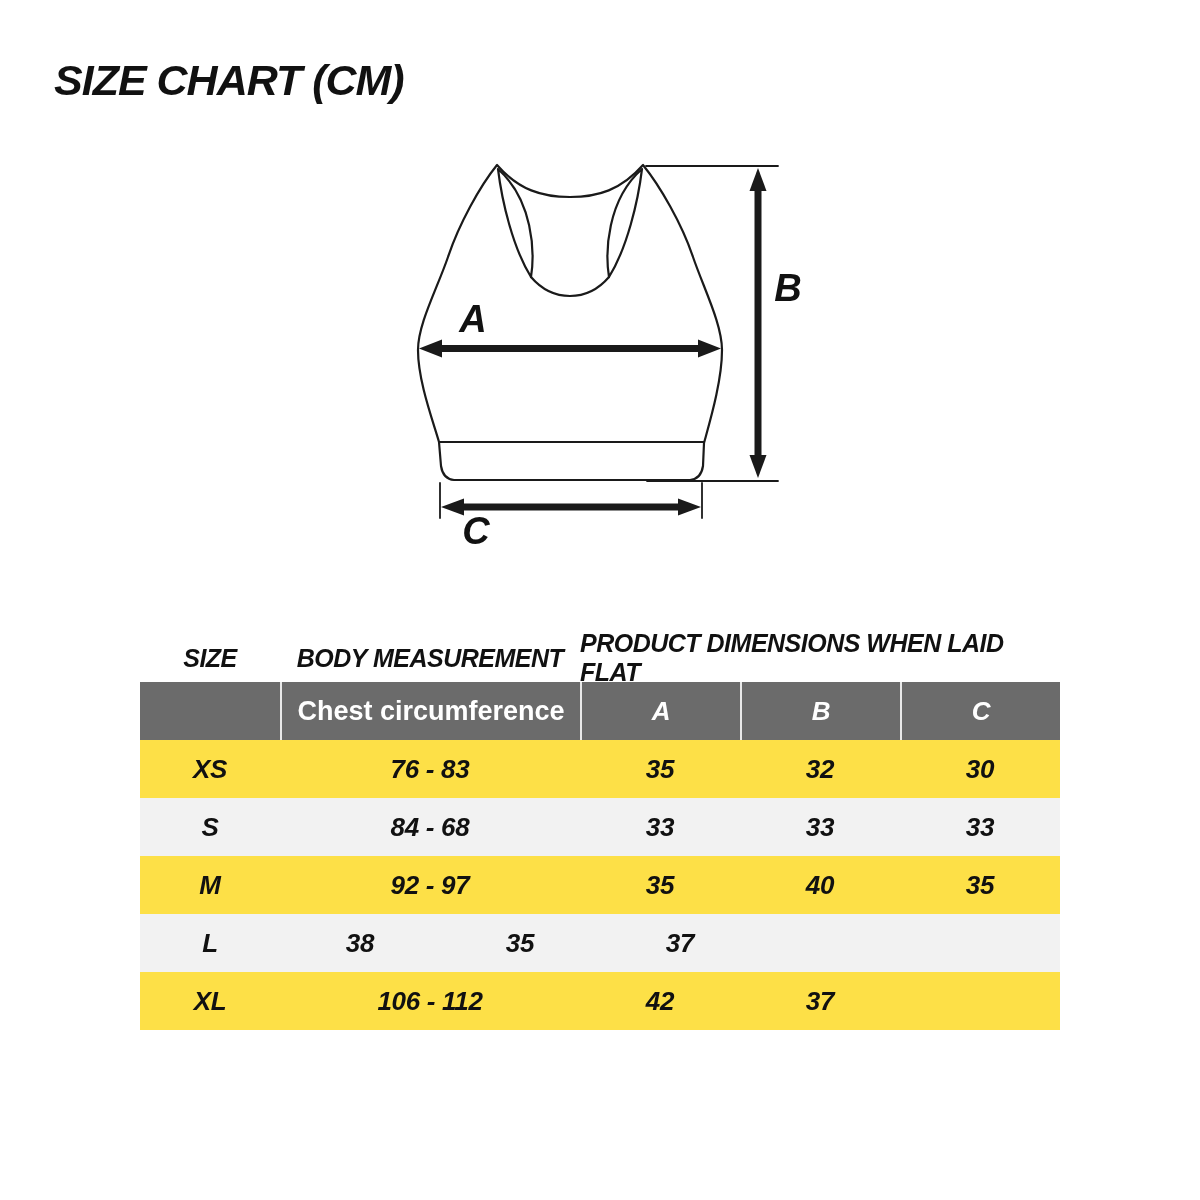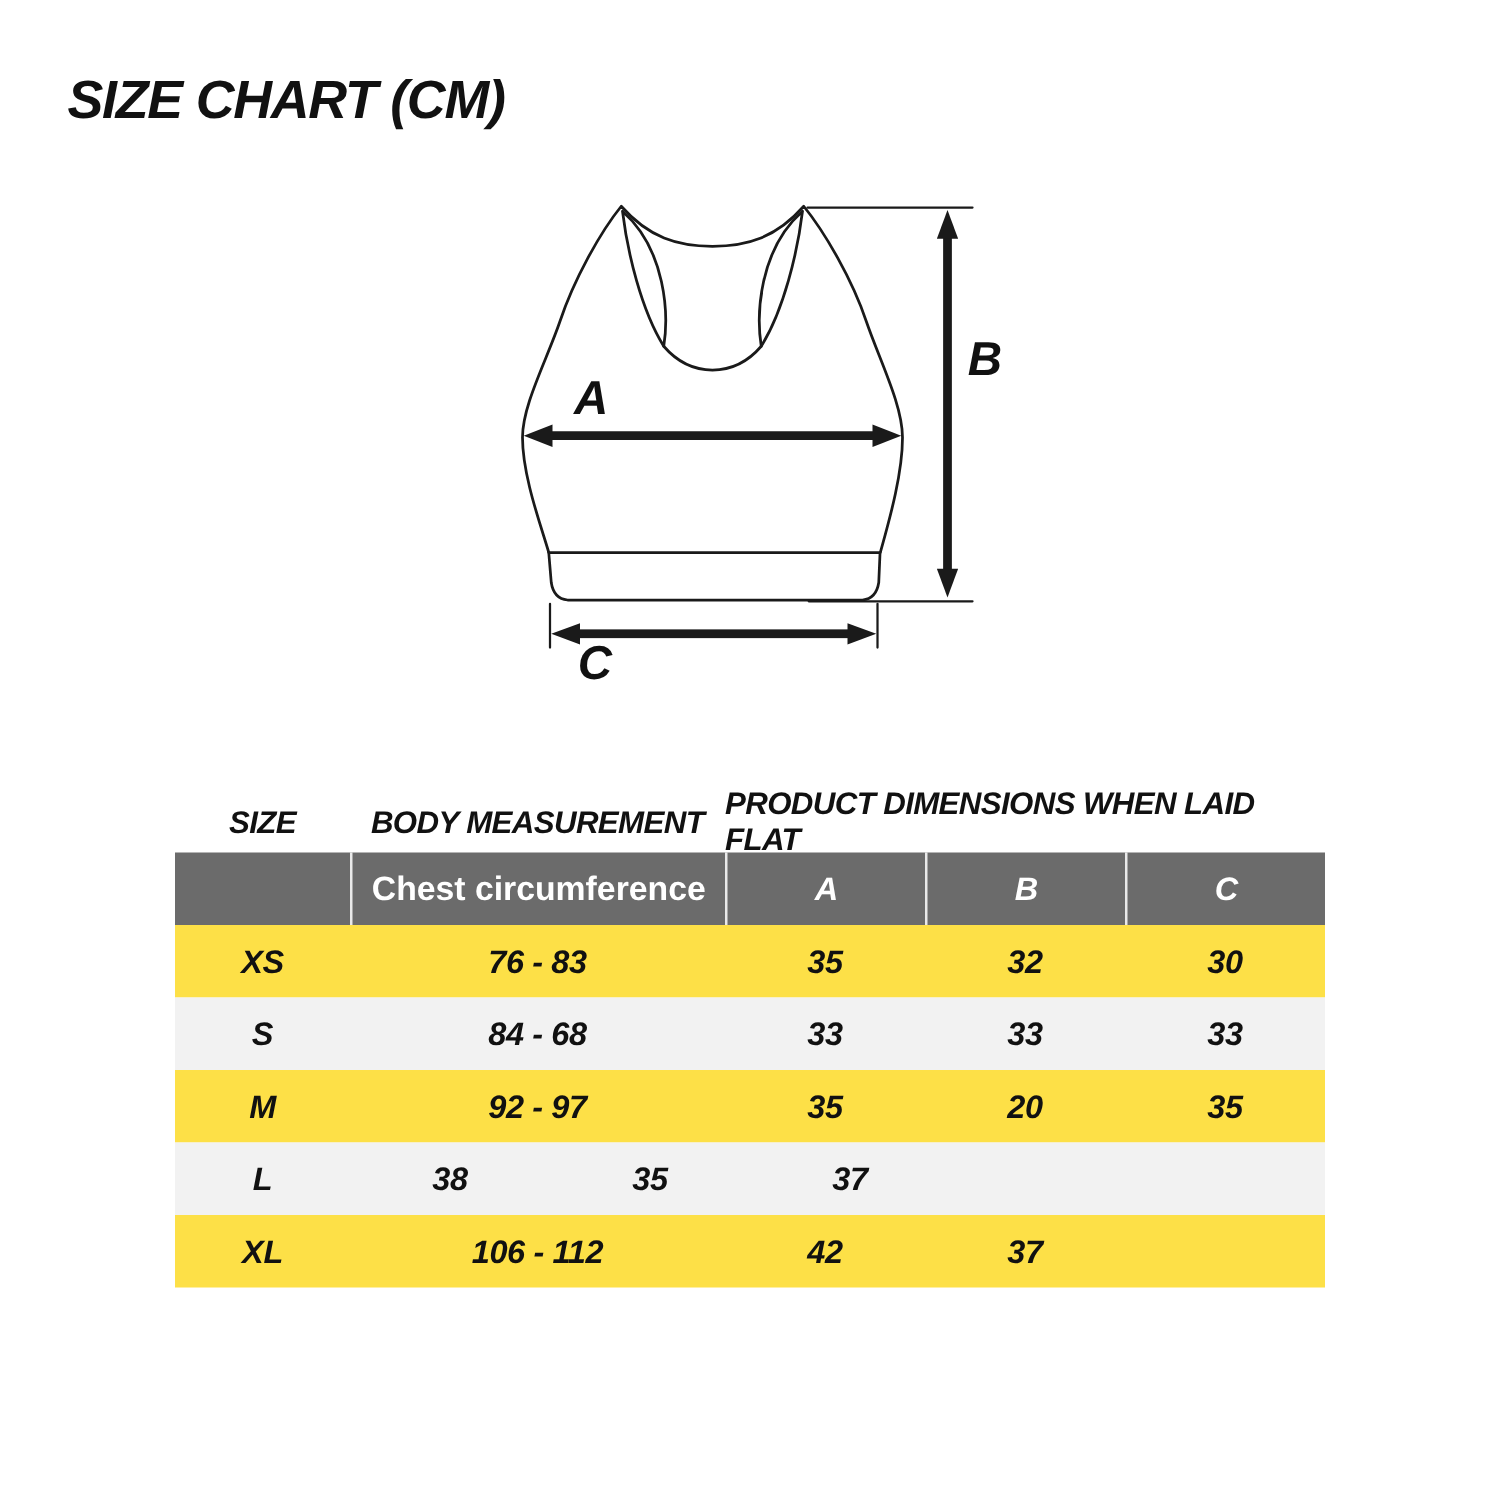--- a/index.html
+++ b/index.html
@@ -172,21 +172,21 @@
       <div class="cell c-body">84 - 68</div>
       <div class="cell c-a">33</div>
       <div class="cell c-b">33</div>
       <div class="cell c-c">33</div>
     </div>
 
     <div class="tr row">
       <div class="cell c-size">M</div>
       <div class="cell c-body">92 - 97</div>
       <div class="cell c-a">35</div>
-      <div class="cell c-b">20</div>
+      <div class="cell c-b">40</div>
       <div class="cell c-c">35</div>
     </div>
 
     <div class="tr row alt">
       <div class="cell c-size">L</div>
       <div class="cell c-a">38</div>
       <div class="cell c-b">35</div>
       <div class="cell c-c">37</div>
     </div>
 

